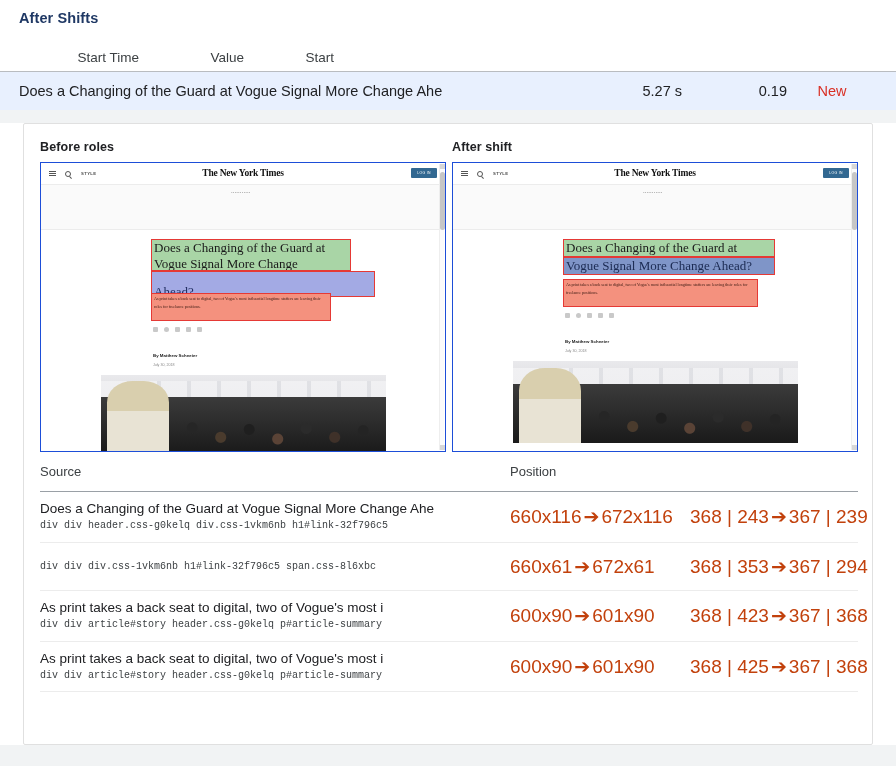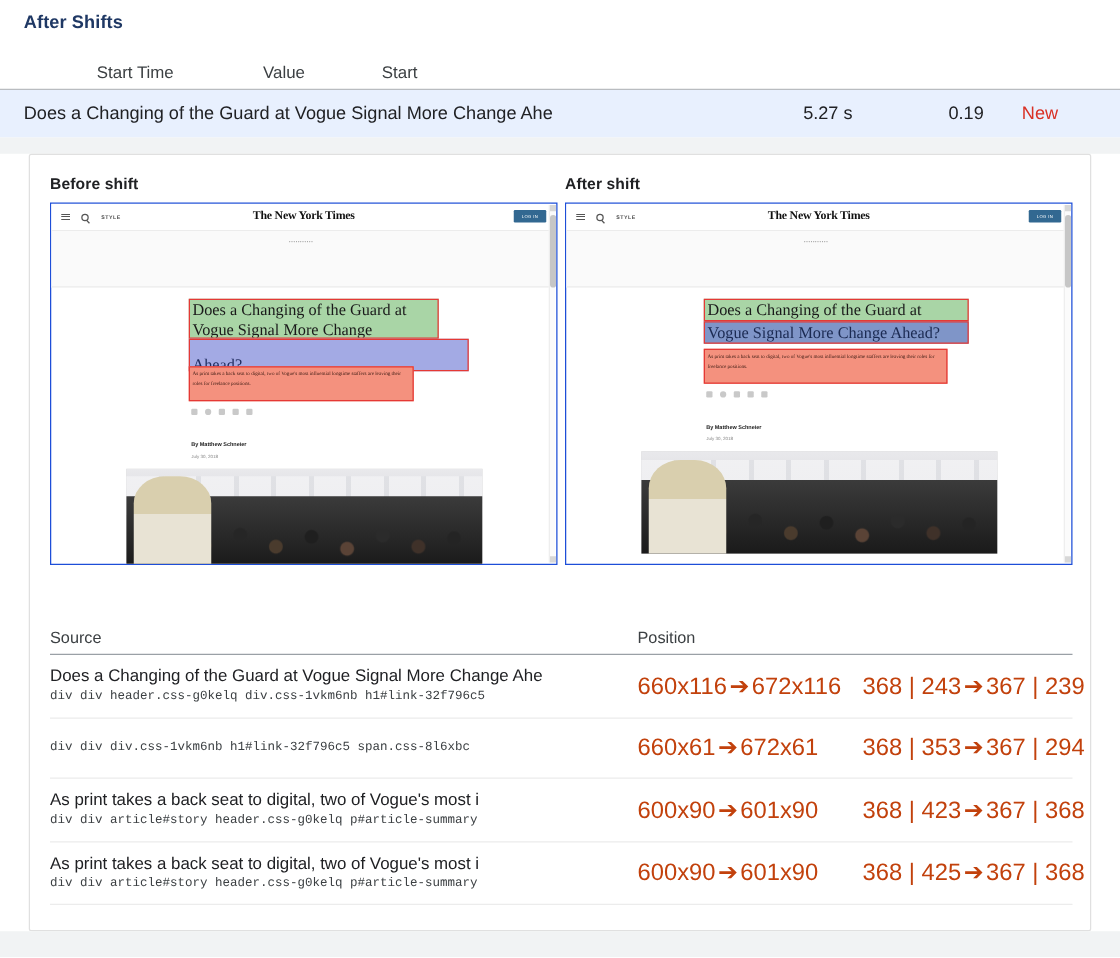--- a/index.html
+++ b/index.html
@@ -144,21 +144,21 @@
   .vscroll {
     position:absolute; right:1px; top:1px; width:5px; bottom:1px;
     background:#fbfbfb; border-left:1px solid #eee;
   }
   .vscroll .thumb { position:absolute; left:0; top:8px; width:5px; height:58px; background:#c6c6c6; border-radius:3px; }
   .vscroll .arrow { position:absolute; left:0; width:5px; height:5px; background:#d7d7d7; }
   .vscroll .arrow.bot { bottom:0; }
 
   
   .src-table { position: absolute; left: 16px; top: 340px; width: 818px; }
-  .src-head { display:flex; align-items:flex-end; height: 28px; border-bottom: 1px solid #9aa0a6; margin-top: 32px; }
+  .src-head { display:flex; height: 28px; border-bottom: 1px solid #9aa0a6; }
   .src-head .c { font-size: 13px; color: #3c4043; padding-bottom: 6px; }
   .c-src { width: 470px; }
   .c-size{ width: 180px; }
   .c-pos { width: 168px; }
   .src-row {
     display:flex; align-items:center; min-height: 48px;
     border-bottom: 1px solid #ececec; padding: 8px 0;
   }
   .src-row:last-child { border-bottom: 1px solid #ececec; }
   .src-title { font-size: 13.5px; color:#202124; line-height: 1.28; }
@@ -192,21 +192,21 @@
   </div>
 
   <div class="strip"></div>
 
   <div class="card">
 
     <div class="panels">
       <div class="panel-pair">
 
         <div class="panel">
-          <div class="panel-label">Before shift</div>
+          <div class="panel-label">Before roles</div>
           <div class="shot">
             <div class="nyt-nav">
               <span class="nyt-ham"></span>
               <span class="nyt-search"></span>
               <span class="nyt-kicker">STYLE</span>
             </div>
             <div class="nyt-masthead">The New York Times</div>
             <div class="nyt-login">LOG IN</div>
             <div class="nyt-subnav">
               <div class="sub-dots">•••••••••••</div>

